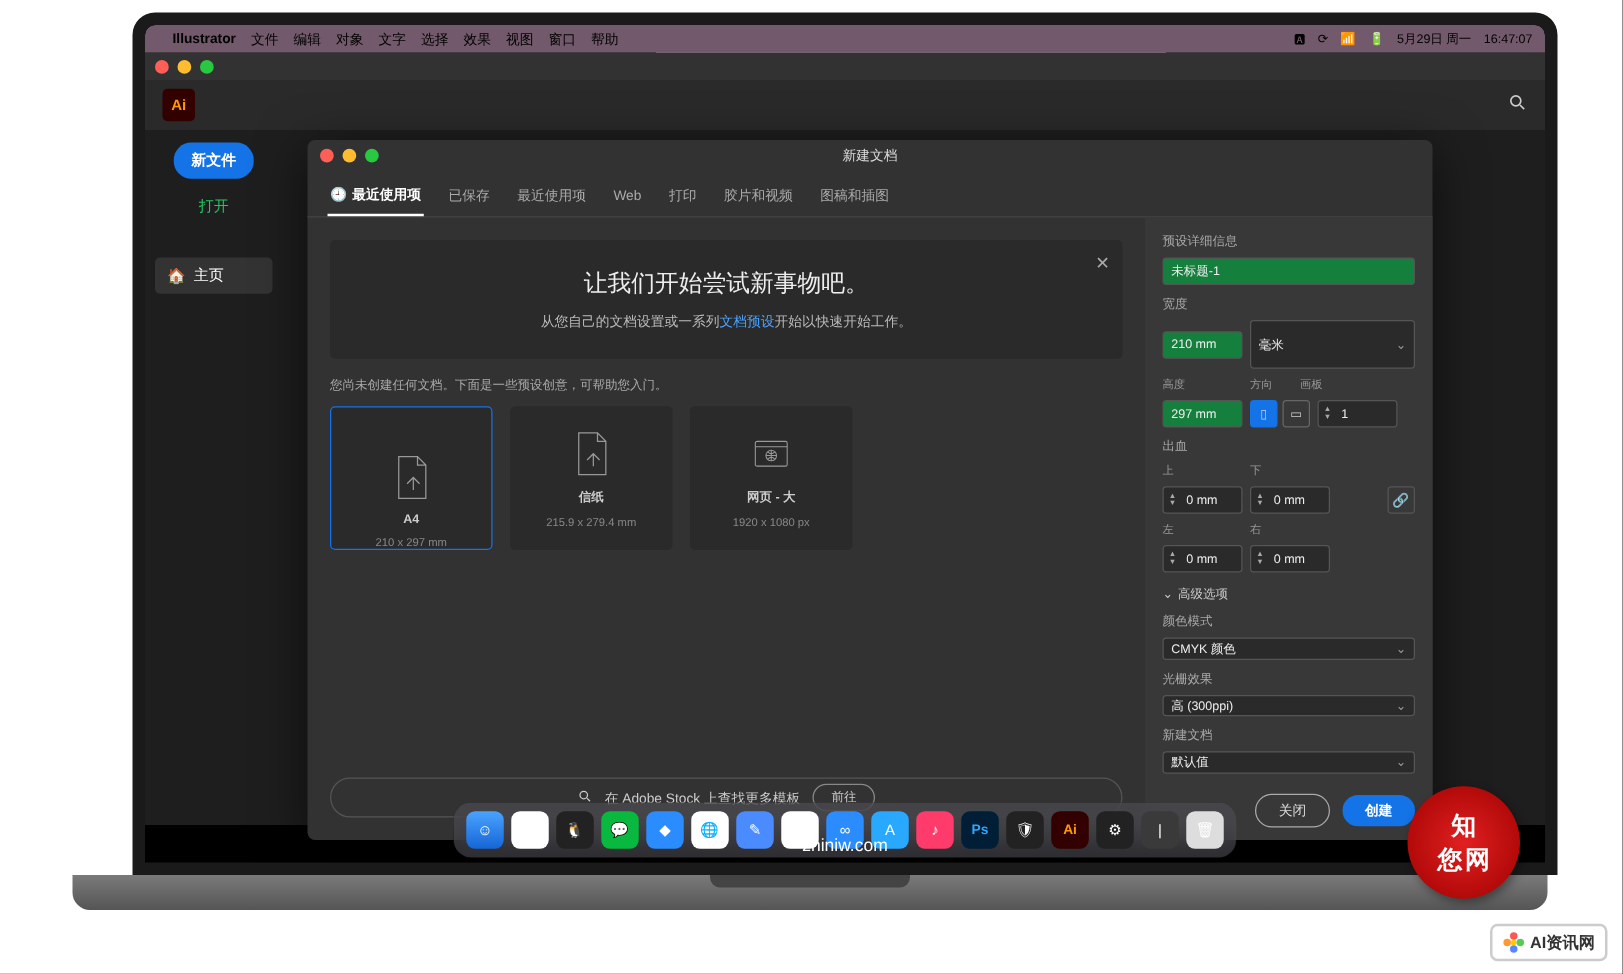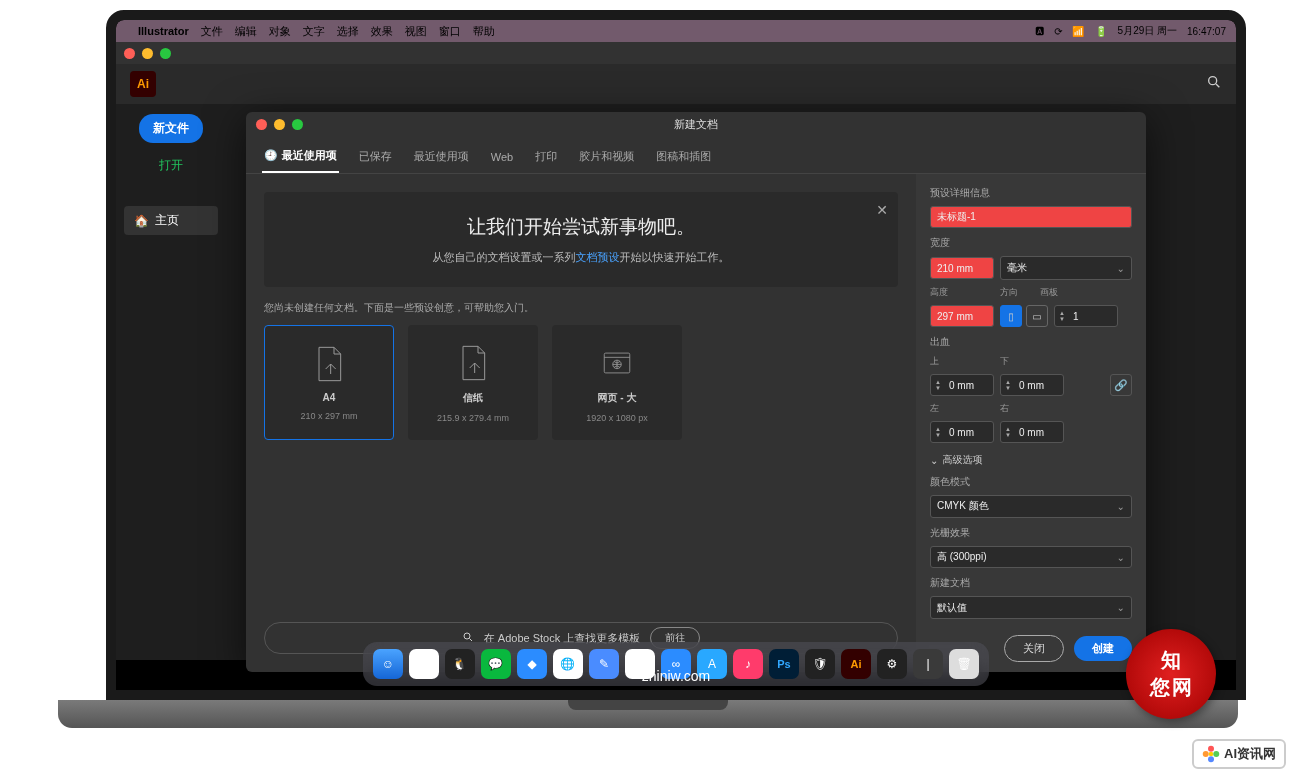--- a/index.html
+++ b/index.html
@@ -45,34 +45,34 @@
 .dlg-body { flex:1; display:flex; }
 .dlg-left { flex:1; padding:18px; position:relative; }
 .hero { background:#2a2a2a; border-radius:4px; padding:22px 28px; position:relative; text-align:center; }
 .hero .close { position:absolute; right:10px; top:10px; color:#aaa; font-size:14px; }
 .hero h2 { color:#eee; font-size:19px; font-weight:400; margin-bottom:10px; }
 .hero p { color:#bbb; font-size:11px; }
 .hero p a { color:#4aa3ff; }
 .hint { color:#aaa; font-size:10px; margin:14px 0 10px; }
 .presets { display:flex; gap:14px; }
 .preset { width:130px; height:115px; background:#2a2a2a; border-radius:4px; display:flex; flex-direction:column; align-items:center; justify-content:center; gap:8px; color:#ccc; cursor:pointer; }
-.preset.selected { border:1.5px solid #1473e6; }
+.preset.selected { border:1.5px solid #1473e6;justify-content:flex-end; }
 .preset svg { width:34px; height:40px; stroke:#999; fill:none; stroke-width:1.2; }
 .preset .pname { font-size:10px; font-weight:600; }
 .preset .psize { font-size:9px; color:#888; }
 
 .stock { position:absolute; bottom:18px; left:18px; right:18px; height:32px; border:1px solid #555; border-radius:16px; display:flex; align-items:center; justify-content:center; gap:10px; color:#ccc; font-size:11px; }
 .stock .go { border:1px solid #888; border-radius:12px; padding:3px 14px; font-size:10px; }
 
 
 .dlg-right { width:230px; background:#383838; padding:10px 14px; display:flex; flex-direction:column; gap:6px; font-size:10px; color:#ccc; position:relative; }
 .dlg-right .sect { font-size:10px; color:#aaa; margin-top:2px; }
 .field-row { display:flex; gap:6px; align-items:center; }
-.inp { background:#ef4444; border:1px solid #555; color:#eee; height:22px; border-radius:3px; padding:0 6px; font-size:10px; flex:1; min-width:0; }
-.sel { background:#2a2a2a; border:1px solid #555; color:#eee; height:24px; border-radius:3px; padding:0 6px; font-size:10px; flex:1; display:flex; align-items:center; justify-content:space-between; }
+.inp { background:#15803d; border:1px solid #555; color:#eee; height:22px; border-radius:3px; padding:0 6px; font-size:10px; flex:1; min-width:0; }
+.sel { background:#2a2a2a; border:1px solid #555; color:#eee; height:39px; border-radius:3px; padding:0 6px; font-size:10px; flex:1; display:flex; align-items:center; justify-content:space-between; }
 .sel::after { content:'⌄'; color:#999; }
 .labels { display:flex; gap:6px; font-size:9px; color:#999; }
 .labels span:first-child { width:64px; }
 .orient { display:flex; gap:4px; }
 .orient span { width:22px; height:22px; border:1px solid #666; border-radius:3px; display:flex; align-items:center; justify-content:center; }
 .orient span.active { background:#1473e6; border-color:#1473e6; }
 .stepper { display:flex; align-items:center; background:#2a2a2a; border:1px solid #555; border-radius:3px; height:22px; width:64px; }
 .stepper .arrs { width:14px; display:flex; flex-direction:column; font-size:6px; color:#aaa; text-align:center; }
 .stepper input { background:none; border:none; color:#eee; width:40px; font-size:10px; padding:0 4px; }
 .link-icn { width:22px; height:22px; border:1px solid #555; border-radius:3px; display:flex; align-items:center; justify-content:center; color:#aaa; font-size:11px; }

